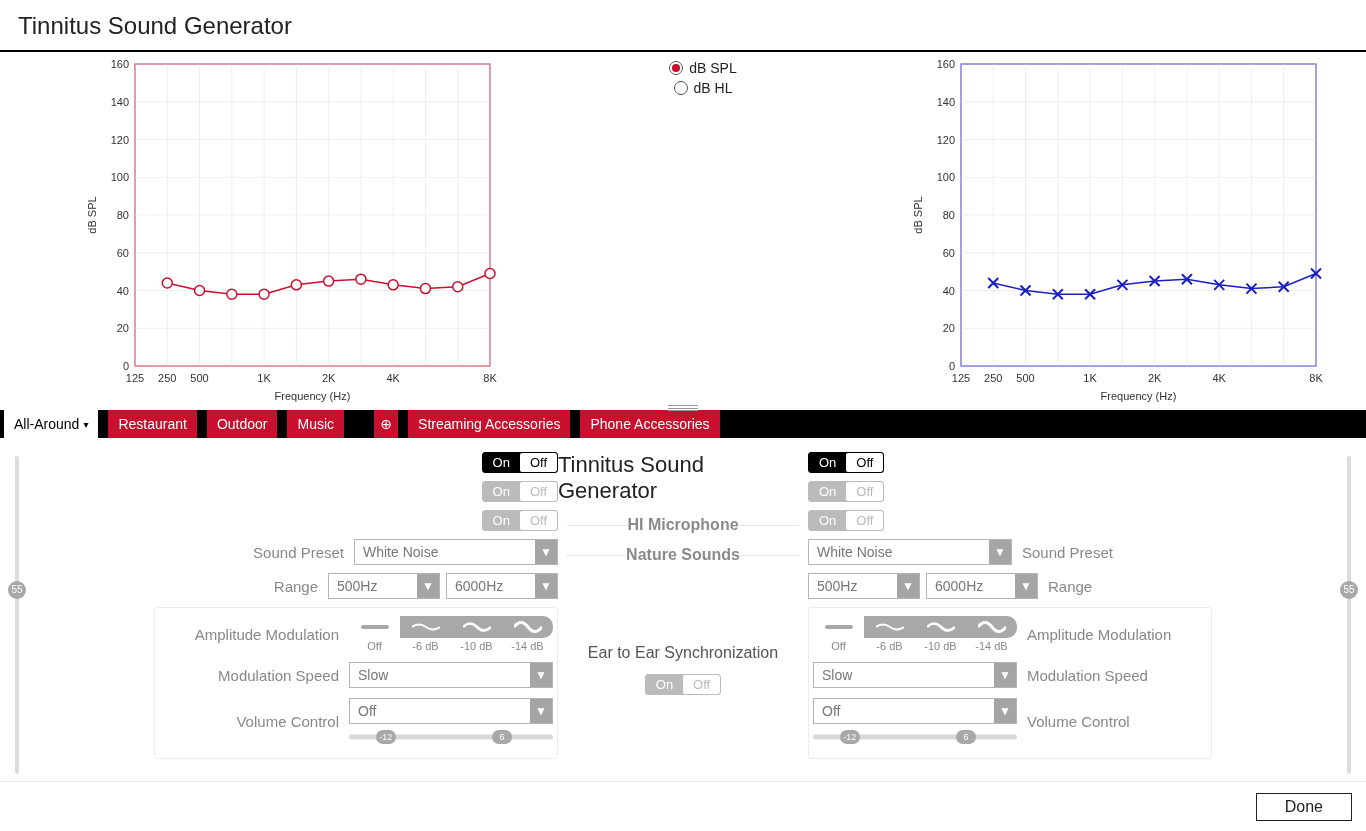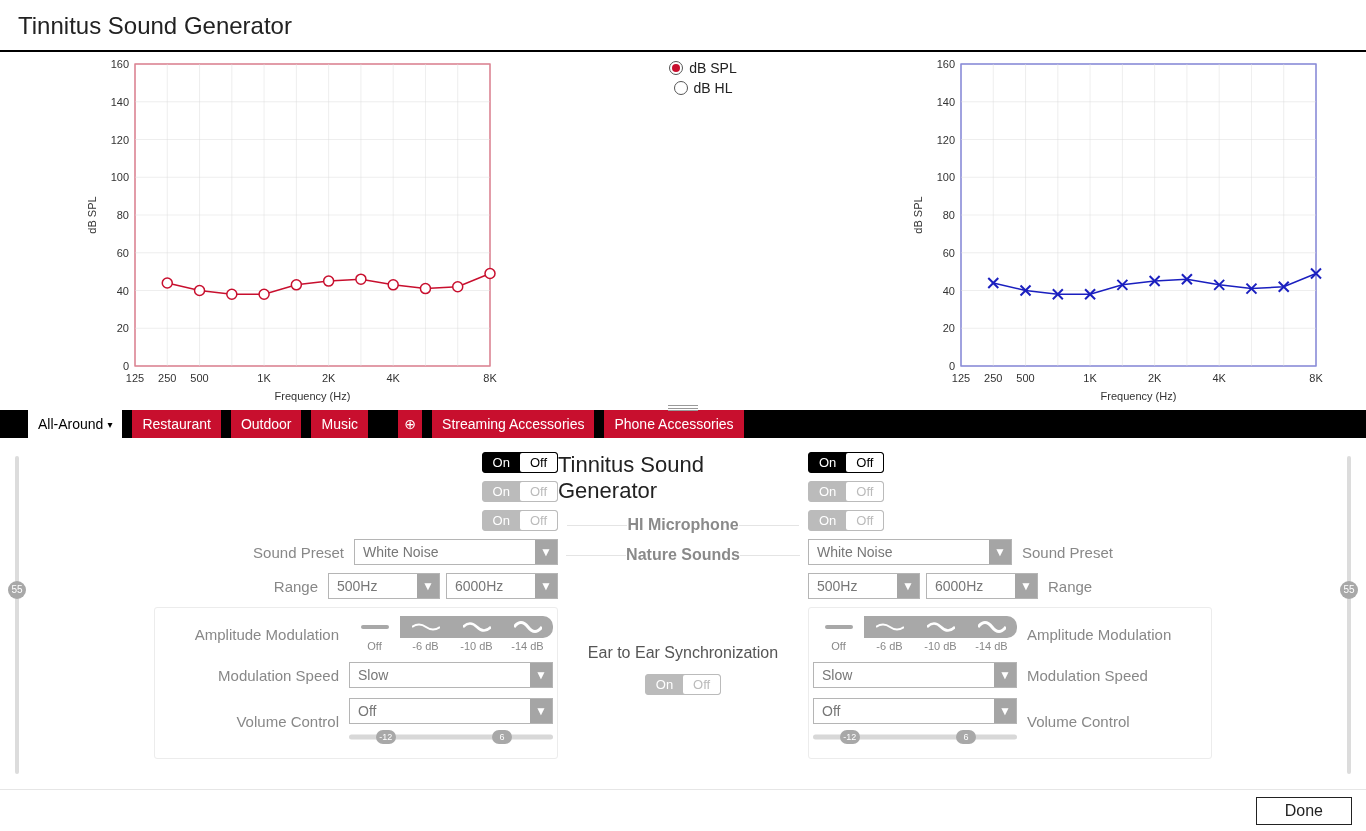--- a/index.html
+++ b/index.html
@@ -10,21 +10,21 @@
   
   .charts-row { display: flex; align-items: flex-start; padding: 4px 40px 4px 80px; gap: 10px; }
   .chart-box { position: relative; }
   .chart-svg { display: block; }
   .radio-col { flex: 1; display: flex; flex-direction: column; align-items: center; padding-top: 4px; gap: 4px; }
   .radio-row { display: flex; align-items: center; gap: 6px; font-size: 14px; cursor: pointer; }
   .radio-dot { width: 14px; height: 14px; border: 1px solid #555; border-radius: 50%; display: flex; align-items: center; justify-content: center; }
   .radio-dot.selected::after { content: ""; width: 8px; height: 8px; background: #c80f2e; border-radius: 50%; }
 
   
-  .tabstrip { background: #000; height: 28px; display: flex; align-items: stretch; padding-left: 28px; gap: 10px; font-size: 14px; position: relative; }
+  .tabstrip { background: #000; height: 28px; display: flex; align-items: stretch; padding-left: 4px; gap: 10px; font-size: 14px; position: relative; }
   .tab { display: flex; align-items: center; padding: 0 10px; color: #fff; cursor: pointer; }
   .tab.active { background: #fff; color: #000; }
   .tab.accent { background: #c80f2e; color: #fff; }
   .tab .chev { margin-left: 4px; font-size: 10px; }
   .plus-btn { display: flex; align-items: center; justify-content: center; width: 24px; color: #fff; background: #c80f2e; font-size: 14px; cursor: pointer; margin-left: 20px; }
   .grab-handle { position: absolute; left: 50%; top: -5px; transform: translateX(-50%); width: 30px; height: 6px; display:flex; flex-direction:column; gap:2px;}
   .grab-handle div{height:1px;background:#999;}
 
   
   .settings-area { display: flex; padding: 14px 6px 0; gap: 0; position: relative; height: 340px; }
@@ -72,21 +72,21 @@
   .ampmod .cap { font-size: 11px; color: #888; }
 
   .card { border: 1px solid #ececec; border-radius: 3px; padding: 8px 4px 14px; display:flex; flex-direction:column; gap:10px;}
   .side-panel.left .card { align-items:flex-end;}
   .side-panel.right .card { align-items:flex-start;}
 
   .range-slider { position: relative; width: 204px; height: 14px; }
   .range-slider .track { position: absolute; top: 50%; left: 0; right: 0; height: 5px; background: #d8d8d8; border-radius: 3px; transform: translateY(-50%); }
   .range-slider .thumb { position: absolute; top: 50%; transform: translate(-50%, -50%); width: 20px; height: 14px; background: #a8a8a8; border-radius: 7px; color: #fff; font-size: 9px; display: flex; align-items: center; justify-content: center; }
 
-  .footer { position: absolute; bottom: 0; left: 0; right: 0; border-top: 1px solid #e6e6e6; height: 42px; display: flex; justify-content: flex-end; align-items: center; padding: 0 14px; }
+  .footer { position: absolute; bottom: 0; left: 0; right: 0; border-top: 1px solid #e6e6e6; height: 50px; display: flex; justify-content: flex-end; align-items: center; padding: 0 14px; }
   .done-btn { border: 1px solid #222; padding: 4px 28px; font-size: 16px; background: #fff; cursor: pointer; }
 
   .wave-svg { width: 28px; height: 14px; }
 </style>
 </head>
 <body>
 
 <div class="page-title">Tinnitus Sound Generator</div>
 
 <div class="charts-row">

